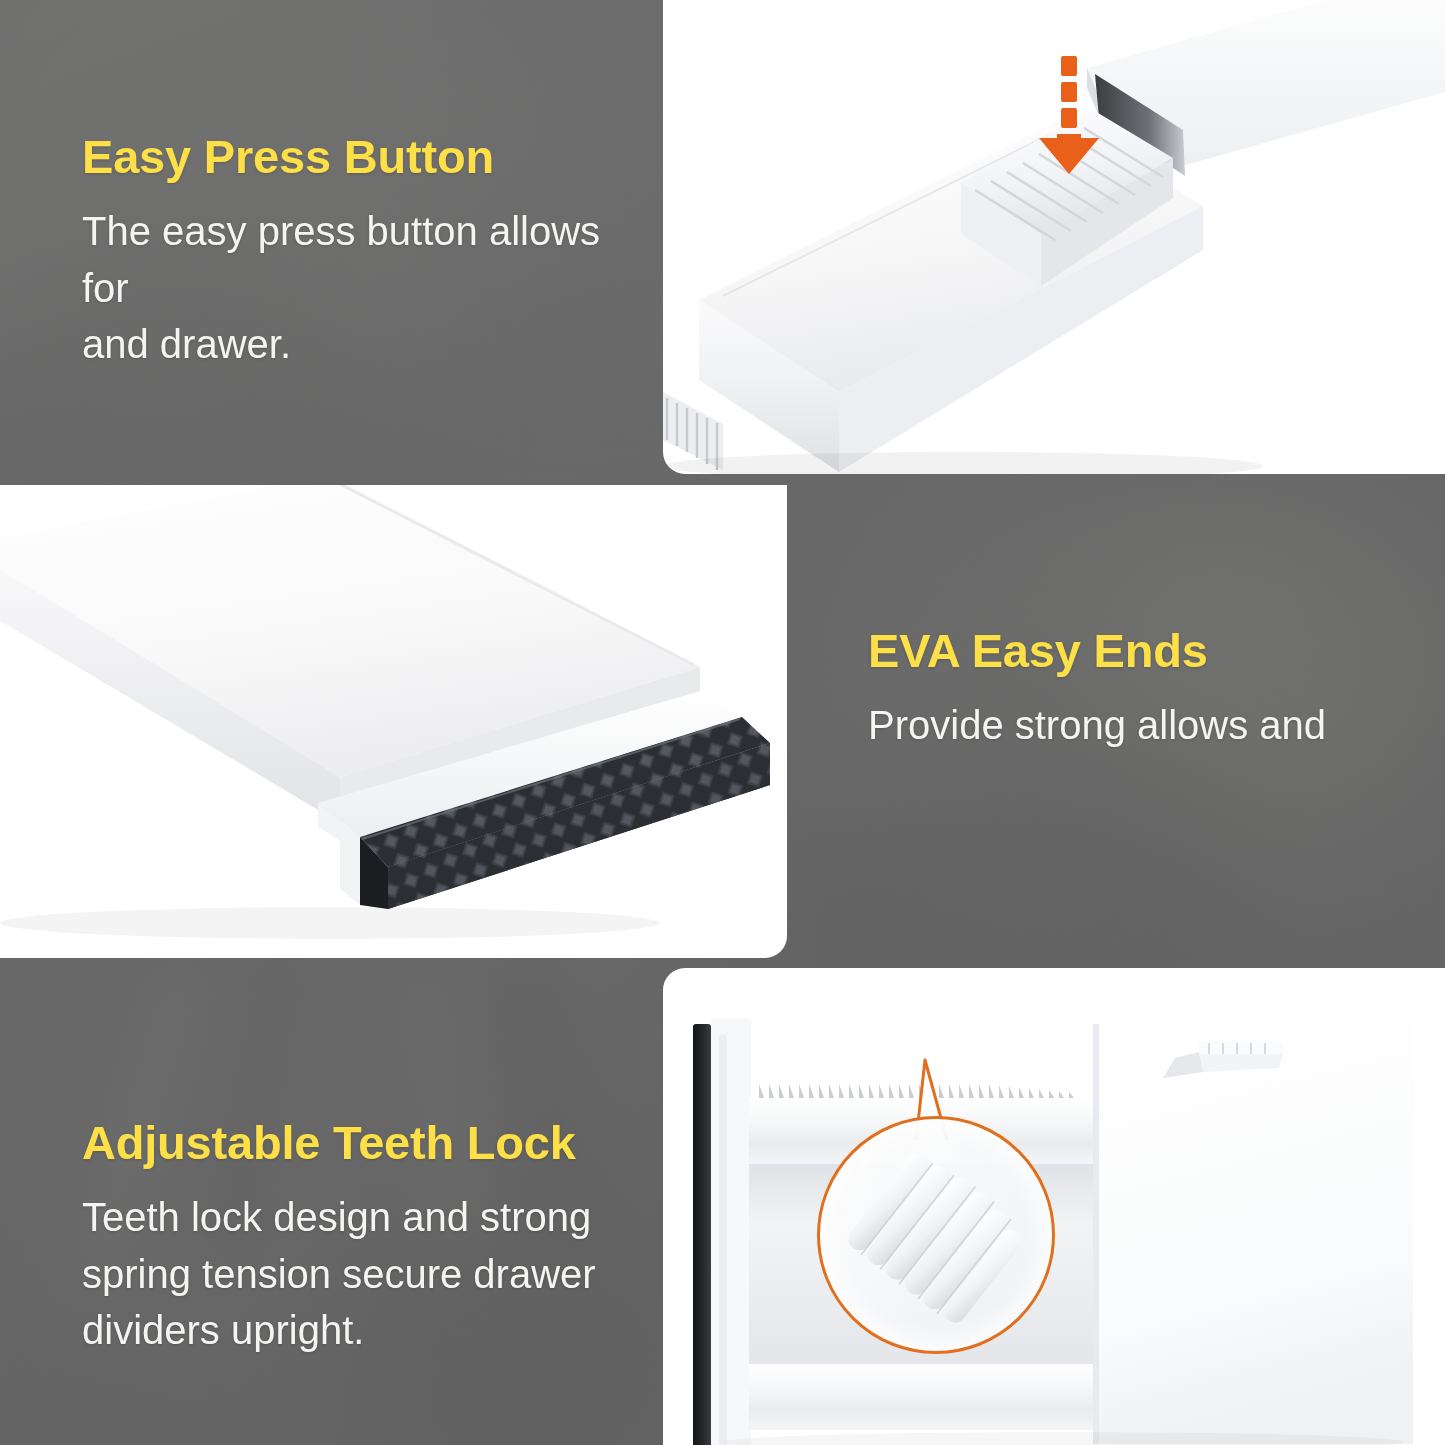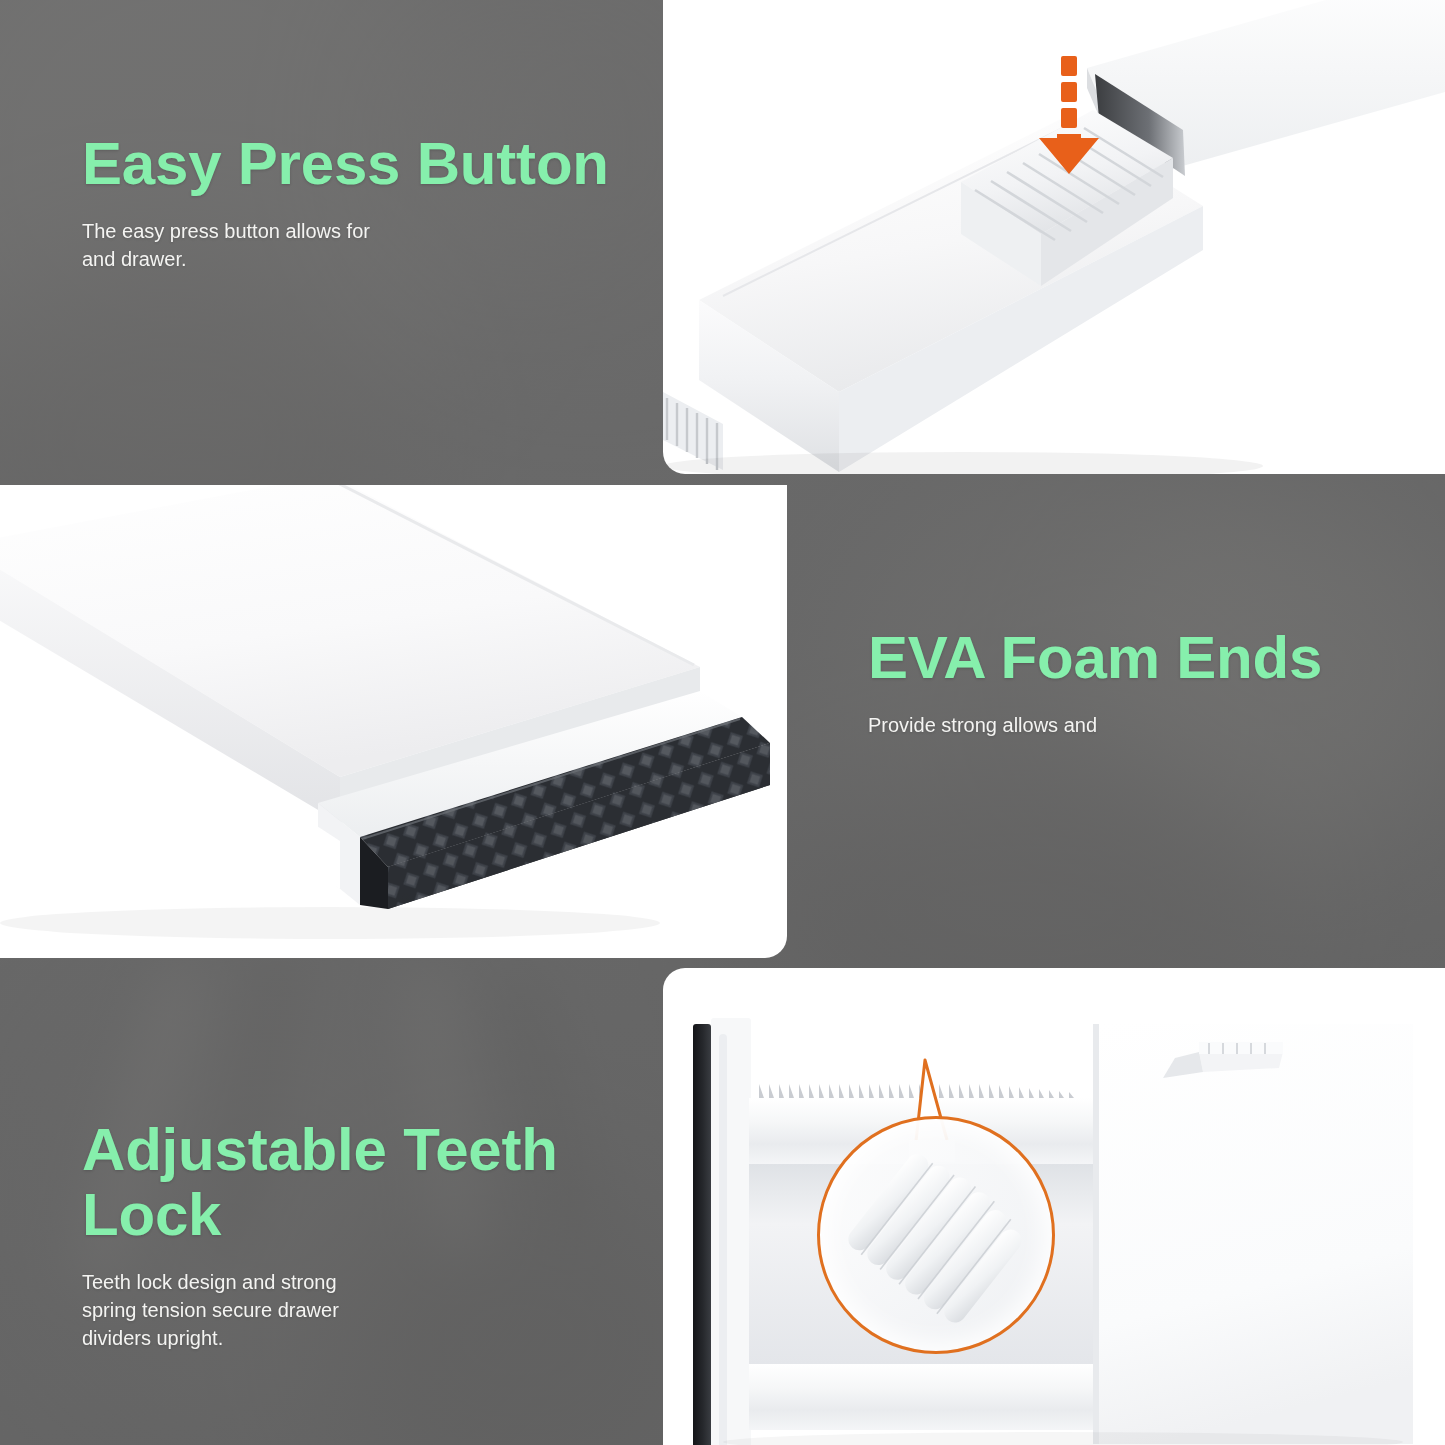--- a/index.html
+++ b/index.html
@@ -21,31 +21,31 @@
   .photo-panel { background:#ffffff; }
 
   
   .r-bl { border-bottom-left-radius:22px; }
   .r-br { border-bottom-right-radius:22px; }
   .r-tl { border-top-left-radius:22px; }
 
   
   .textblock { position:absolute; z-index:40; }
   .feat-title {
-    color:#86efac;
-    font-size:60px;
+    color:#fde047;
+    font-size:47px;
     font-weight:700;
     letter-spacing:-0.2px;
     line-height:1.08;
     margin-bottom:20px;
     text-shadow:0 1px 3px rgba(0,0,0,.18);
   }
   .feat-body {
     color:#f4f4f2;
-    font-size:20px;
+    font-size:40px;
     font-weight:400;
     line-height:1.42;
     text-shadow:0 1px 3px rgba(0,0,0,.16);
   }
   .feat-body span { display:block; }
 
   
   .press-arrow { position:absolute; z-index:30; }
 
   
@@ -234,21 +234,21 @@
       <polyline points="362,354 740,234" fill="none" stroke="#6e7278" stroke-width="2" opacity=".7"></polyline>
 
       <polygon points="300,330 340,356 340,404 300,378" fill="#ffffff"></polygon>
 
       <ellipse cx="330" cy="438" rx="330" ry="16" fill="rgba(0,0,0,.045)"></ellipse>
     </svg>
   </div>
 </div>
 
 <div class="textblock" style="left:868px;top:626px;width:530px;">
-  <div class="feat-title">EVA Foam Ends</div>
+  <div class="feat-title">EVA Easy Ends</div>
   <div class="feat-body">
     <span>Provide strong allows and</span>
   </div>
 </div>
 
 <div class="panel photo-panel r-tl" style="left:663px;top:968px;width:782px;height:477px;">
   <div class="p3-stage">
     <svg width="782" height="477" viewBox="0 0 782 477" style="position:absolute;left:0;top:0;">
       <defs>
         <linearGradient id="railFace" x1="0" y1="0" x2="0" y2="1">

